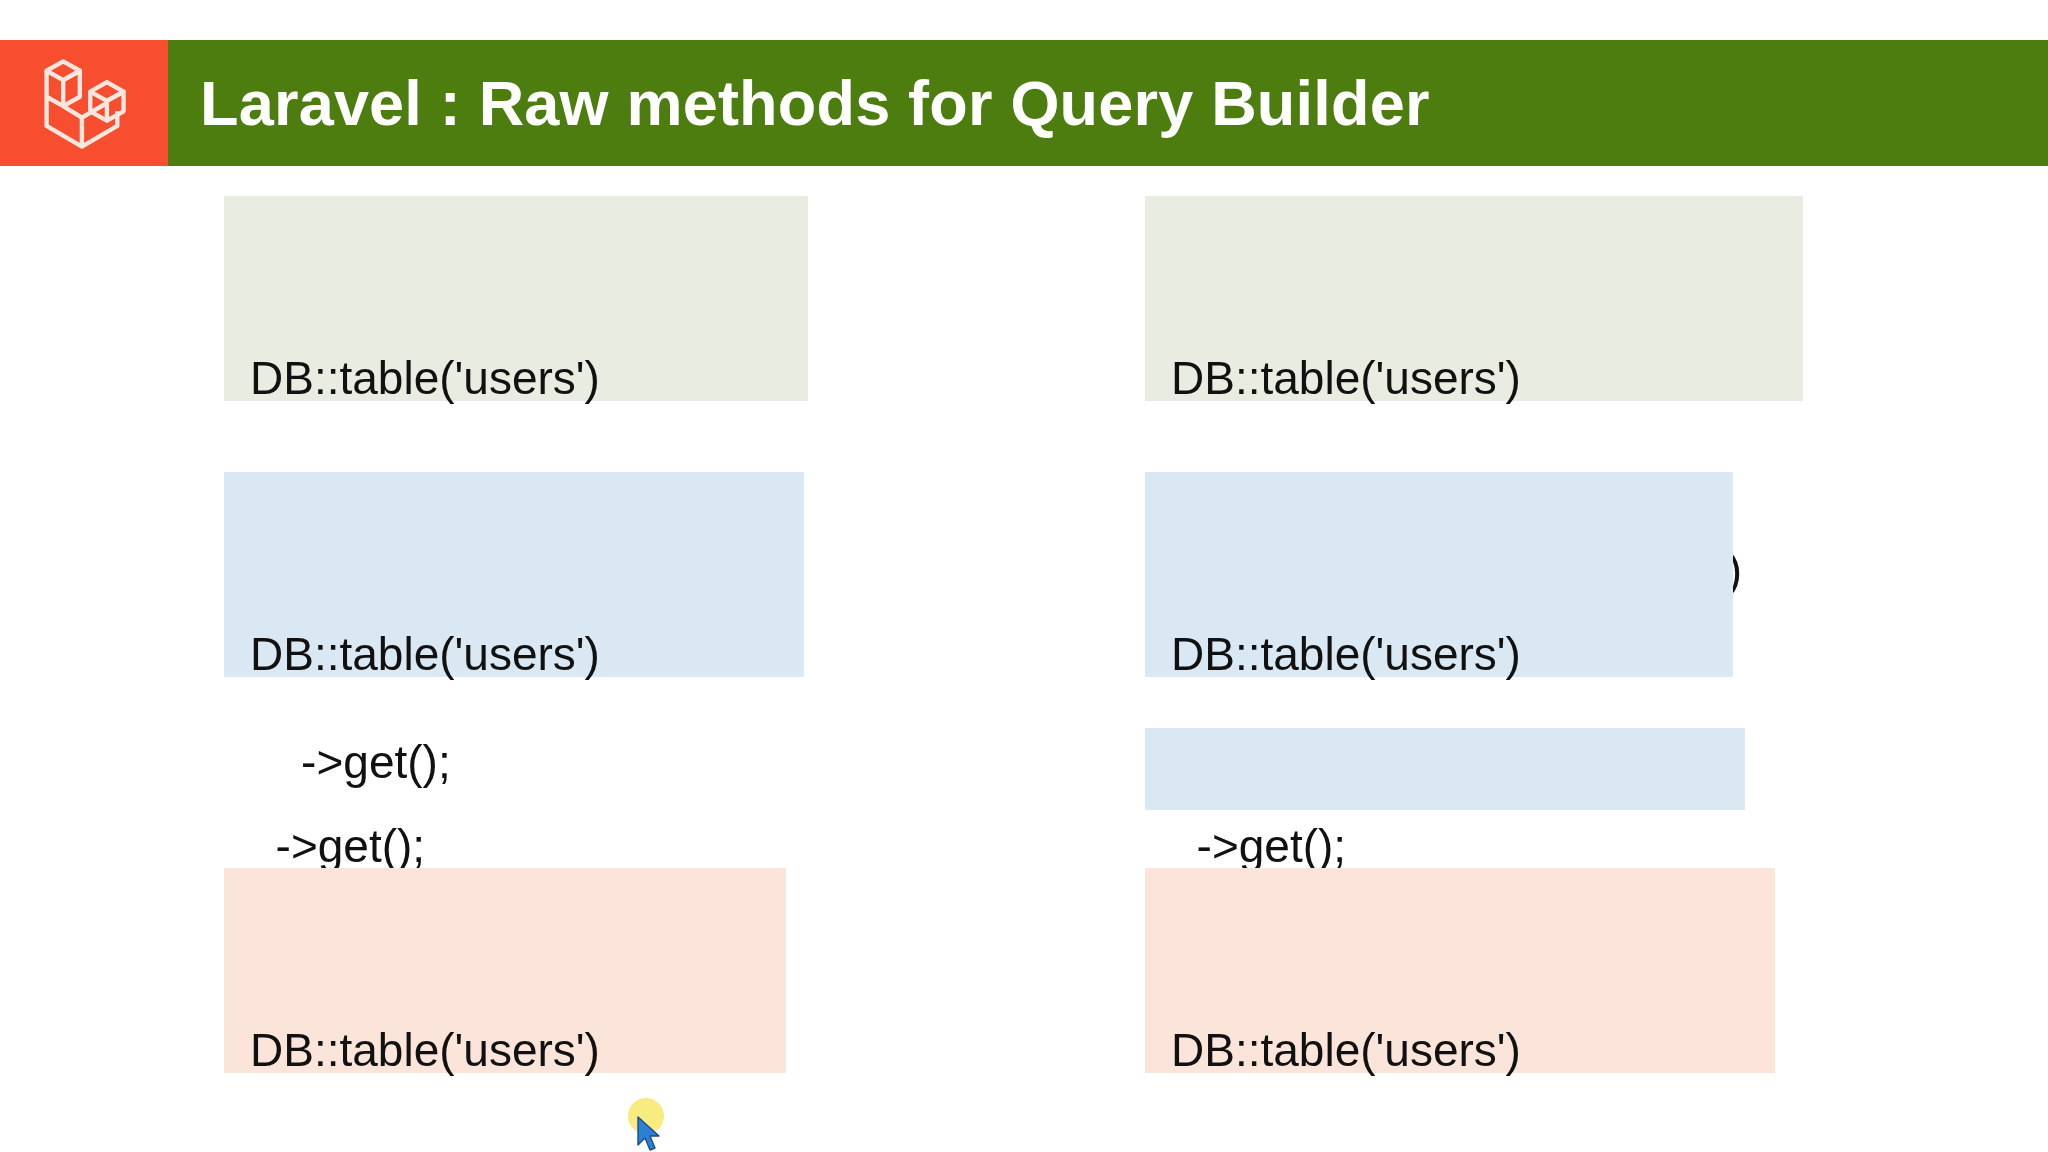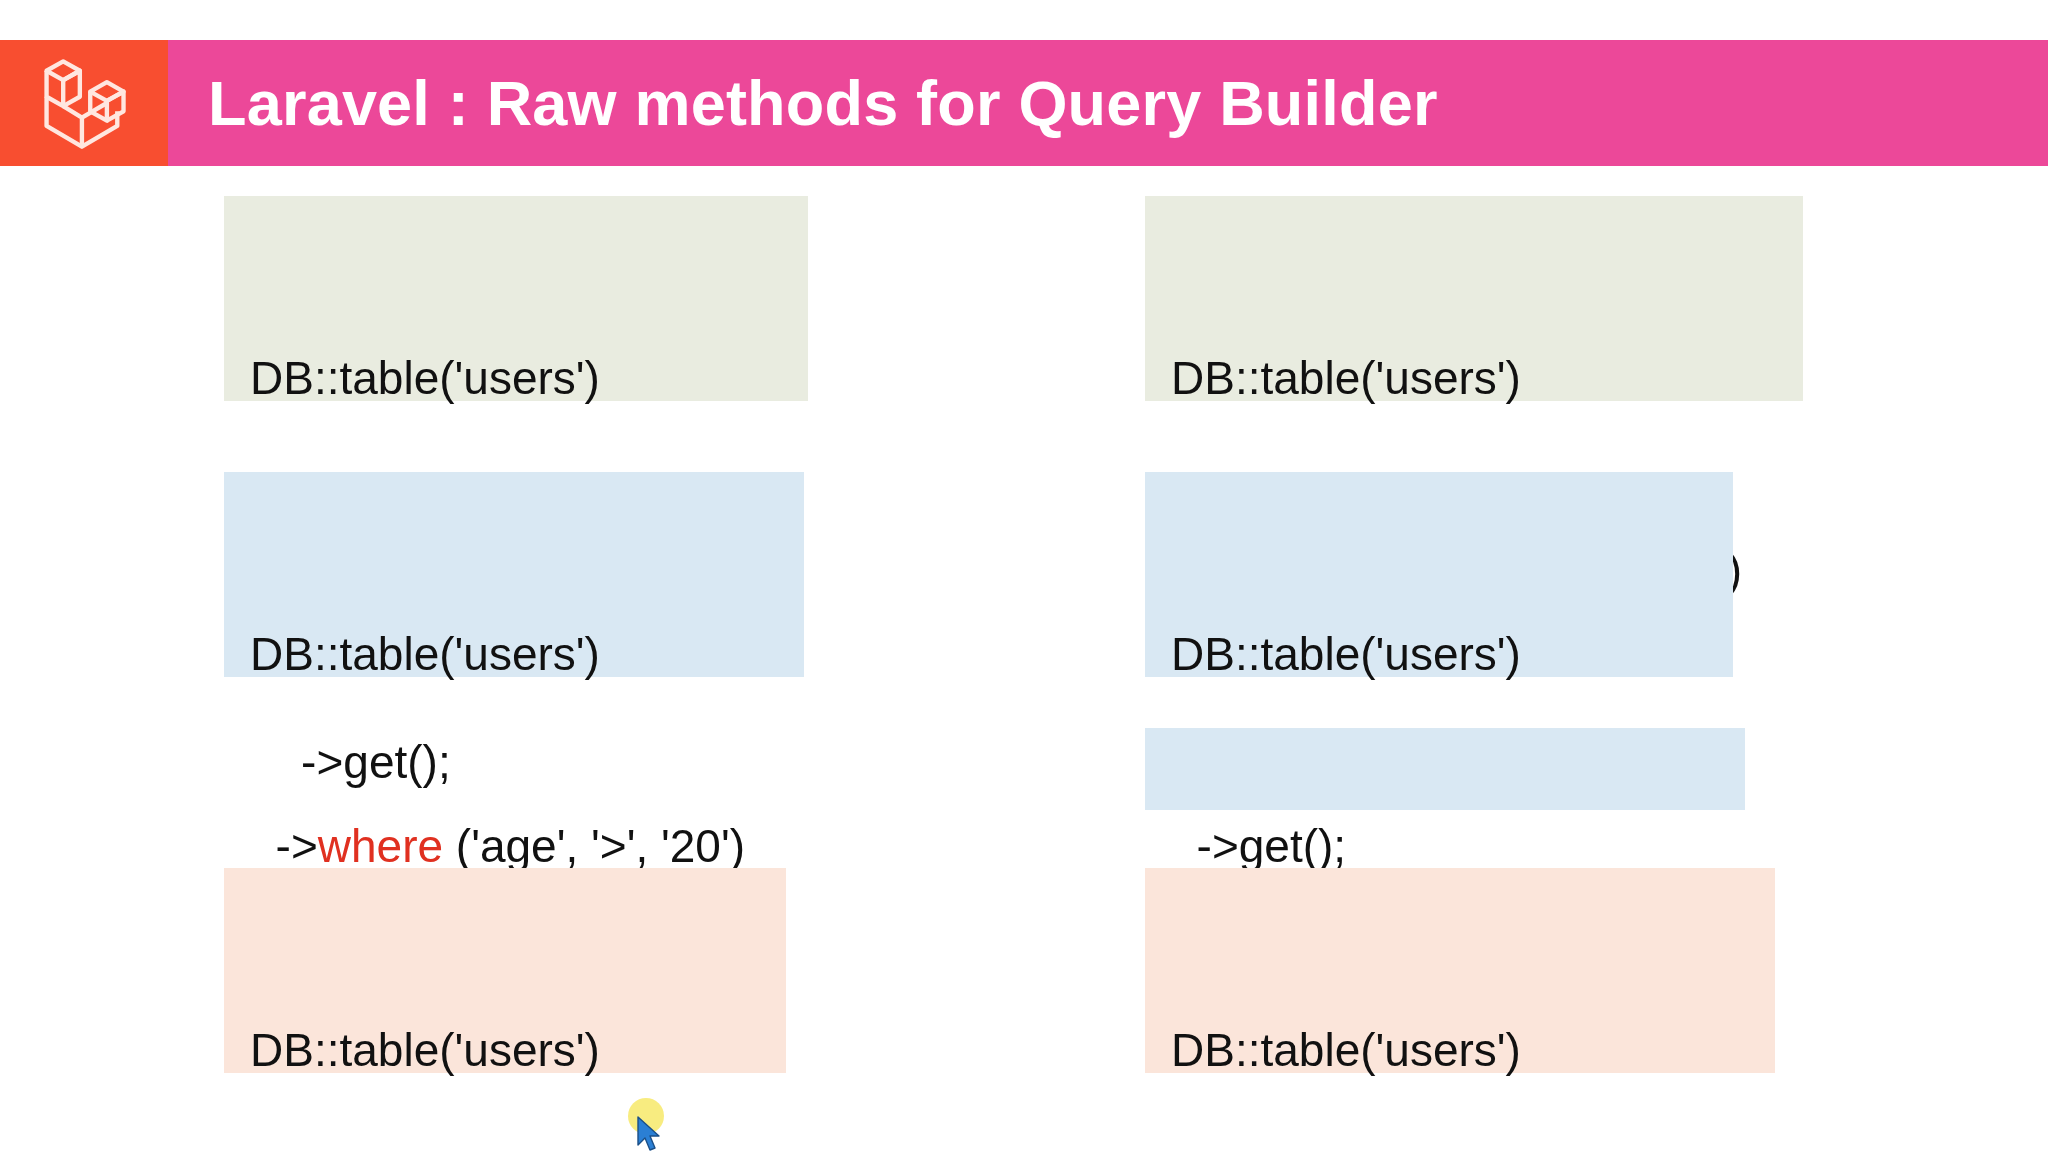--- a/index.html
+++ b/index.html
@@ -30,24 +30,24 @@
     height: 126px;
     background: #f84e30;
     display: flex;
     align-items: center;
     justify-content: center;
     flex: none;
   }
   .logo-box svg { display: block; }
   .title-bar {
     flex: 1 1 auto;
-    background: #ec4899;
+    background: #4d7c0f;
     display: flex;
     align-items: center;
-    padding-left: 40px;
+    padding-left: 32px;
     box-sizing: border-box;
   }
   .title-bar .title {
     color: #ffffff;
     font-size: 63px;
     font-weight: bold;
     letter-spacing: 0.2px;
     white-space: nowrap;
     font-family: "Liberation Sans", sans-serif;
   }
@@ -149,21 +149,20 @@
   </div>
 
   <div class="code-block bg-olive" id="block-select-raw">
     <span class="line"><span>DB::table('users')</span></span>
     <span class="line"><span>    -&gt;</span><span class="kw-dark">selectRaw</span><span>('name, age')</span></span>
     <span class="line">    -&gt;get();</span>
   </div>
 
   <div class="code-block bg-blue" id="block-where">
     <span class="line"><span>DB::table('users')</span></span>
-    <span class="line"><span>  -&gt;</span><span class="kw">where</span><span> ('age', '&gt;', '20')</span></span>
     <span class="line">  -&gt;get();</span>
   </div>
 
   <div class="code-block bg-blue" id="block-where-raw">
     <span class="line"><span>DB::table('users')</span></span>
     <span class="line">  -&gt;get();</span>
   </div>
 
   <div class="code-block bg-blue" id="block-where-bind">
     <span class="line"><span>-&gt;</span><span class="kw">whereRaw</span><span>('age &gt; </span><span class="ph">?</span><span>',[20])</span></span>

